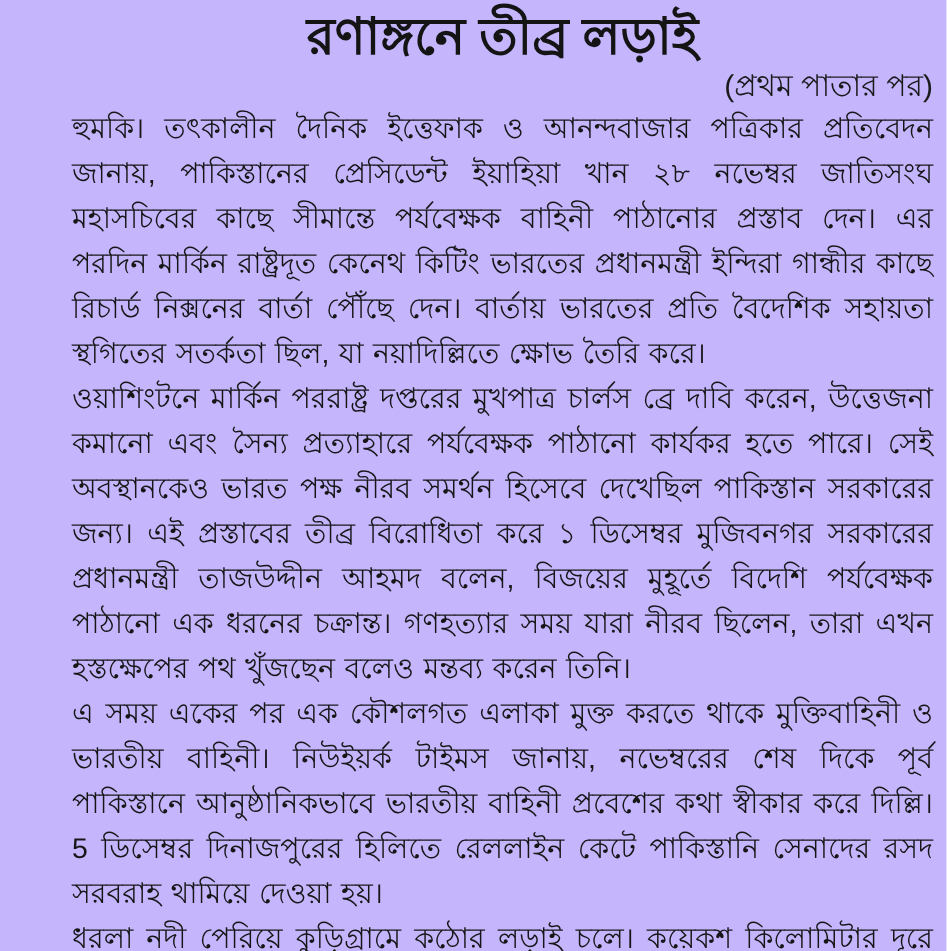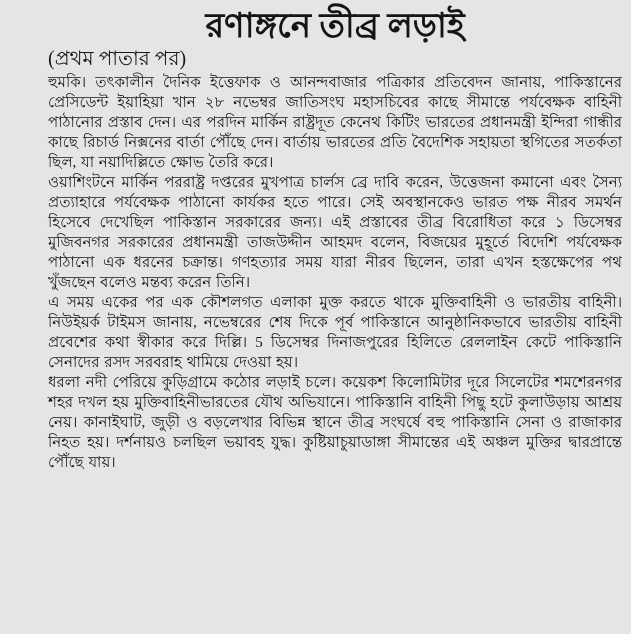--- a/index.html
+++ b/index.html
@@ -5,49 +5,49 @@
   html, body {
     margin: 0;
     padding: 0;
     background: #ffffff;
   }
   .page {
     position: relative;
     width: 631px;
     height: 634px;
     box-sizing: border-box;
-    background: #e5e5e5;
+    background: #c4b5fd;
     color: #161616;
     padding: 5px 9px 0 48px;
     overflow: hidden;
-    font-family: Liberation Serif, serif;
+    font-family: Liberation Sans, sans-serif;
   }
   .title {
     margin: 0;
     padding: 0;
     font-size: 34px;
     line-height: 41px;
     font-weight: 700;
     text-align: center;
     letter-spacing: 0px;
     color: #141414;
   }
   .subtitle {
     margin: 0 0 2px 0;
     font-size: 20px;
     line-height: 24px;
     font-weight: 400;
-    text-align: left;
+    text-align: right;
     color: #1a1a1a;
   }
   .article-body p {
     margin: 0;
     padding: 0;
-    font-size: 15px;
-    line-height: 20px;
+    font-size: 19px;
+    line-height: 30px;
     text-align: justify;
     word-spacing: 1px;
     color: #161616;
   }
 </style>
 </head>
 <body>
 
 <div class="page">
   <h1 class="title">রণাঙ্গনে তীব্র লড়াই</h1>

